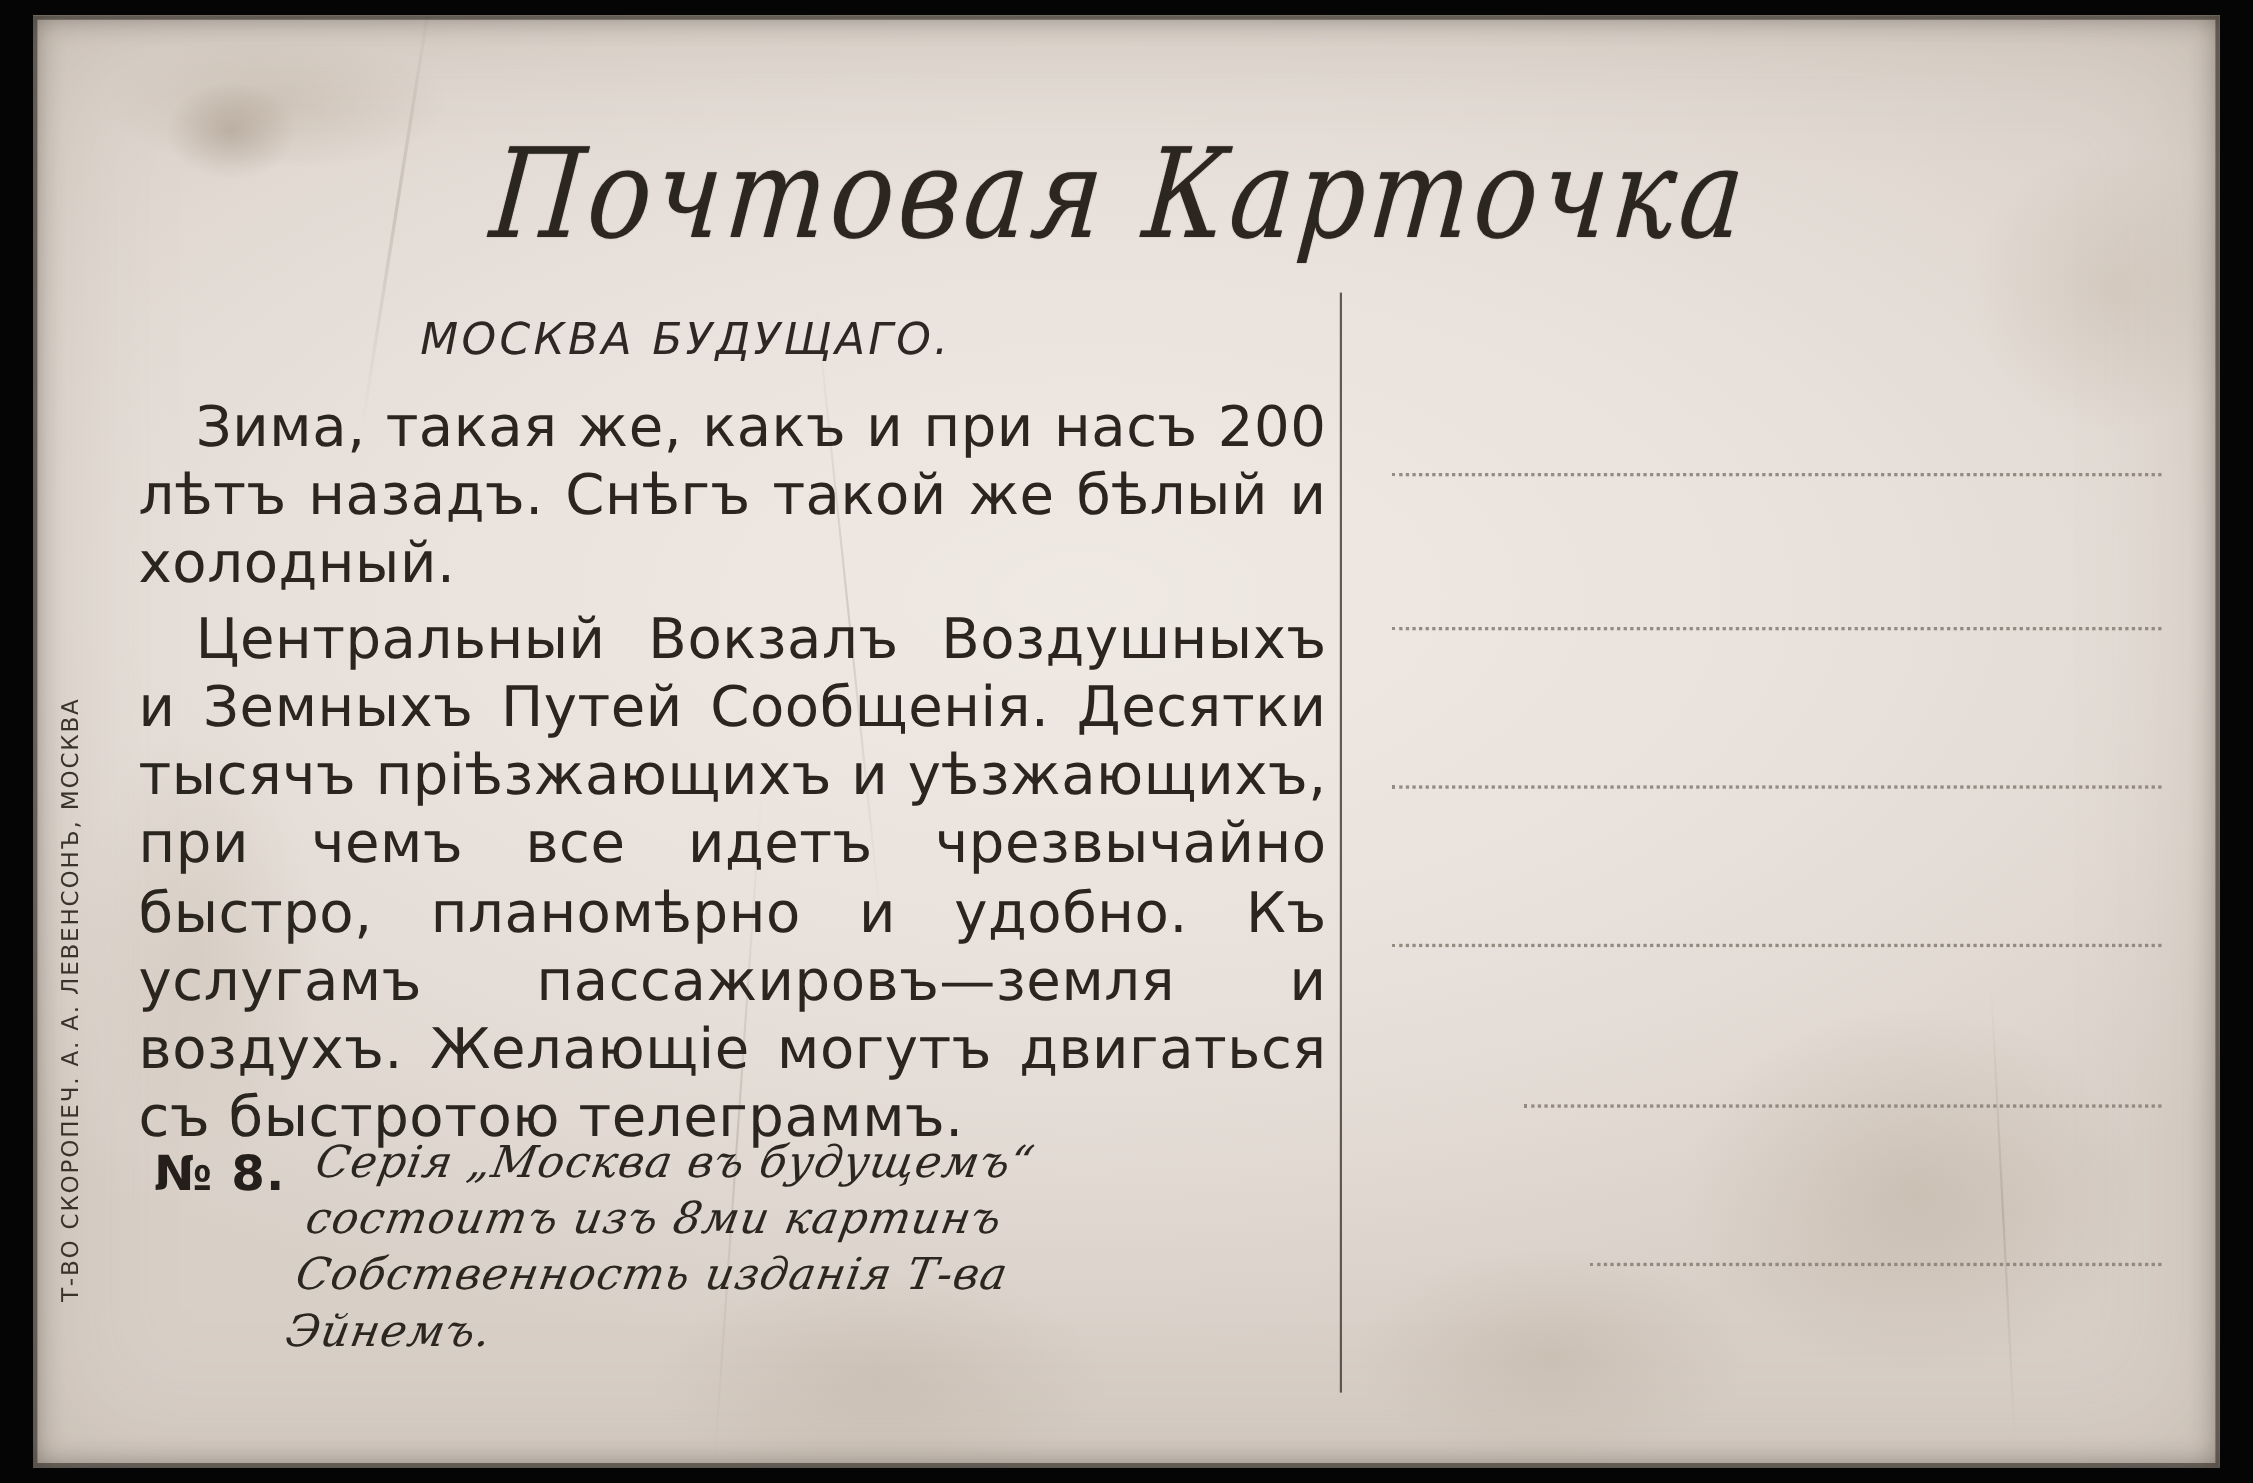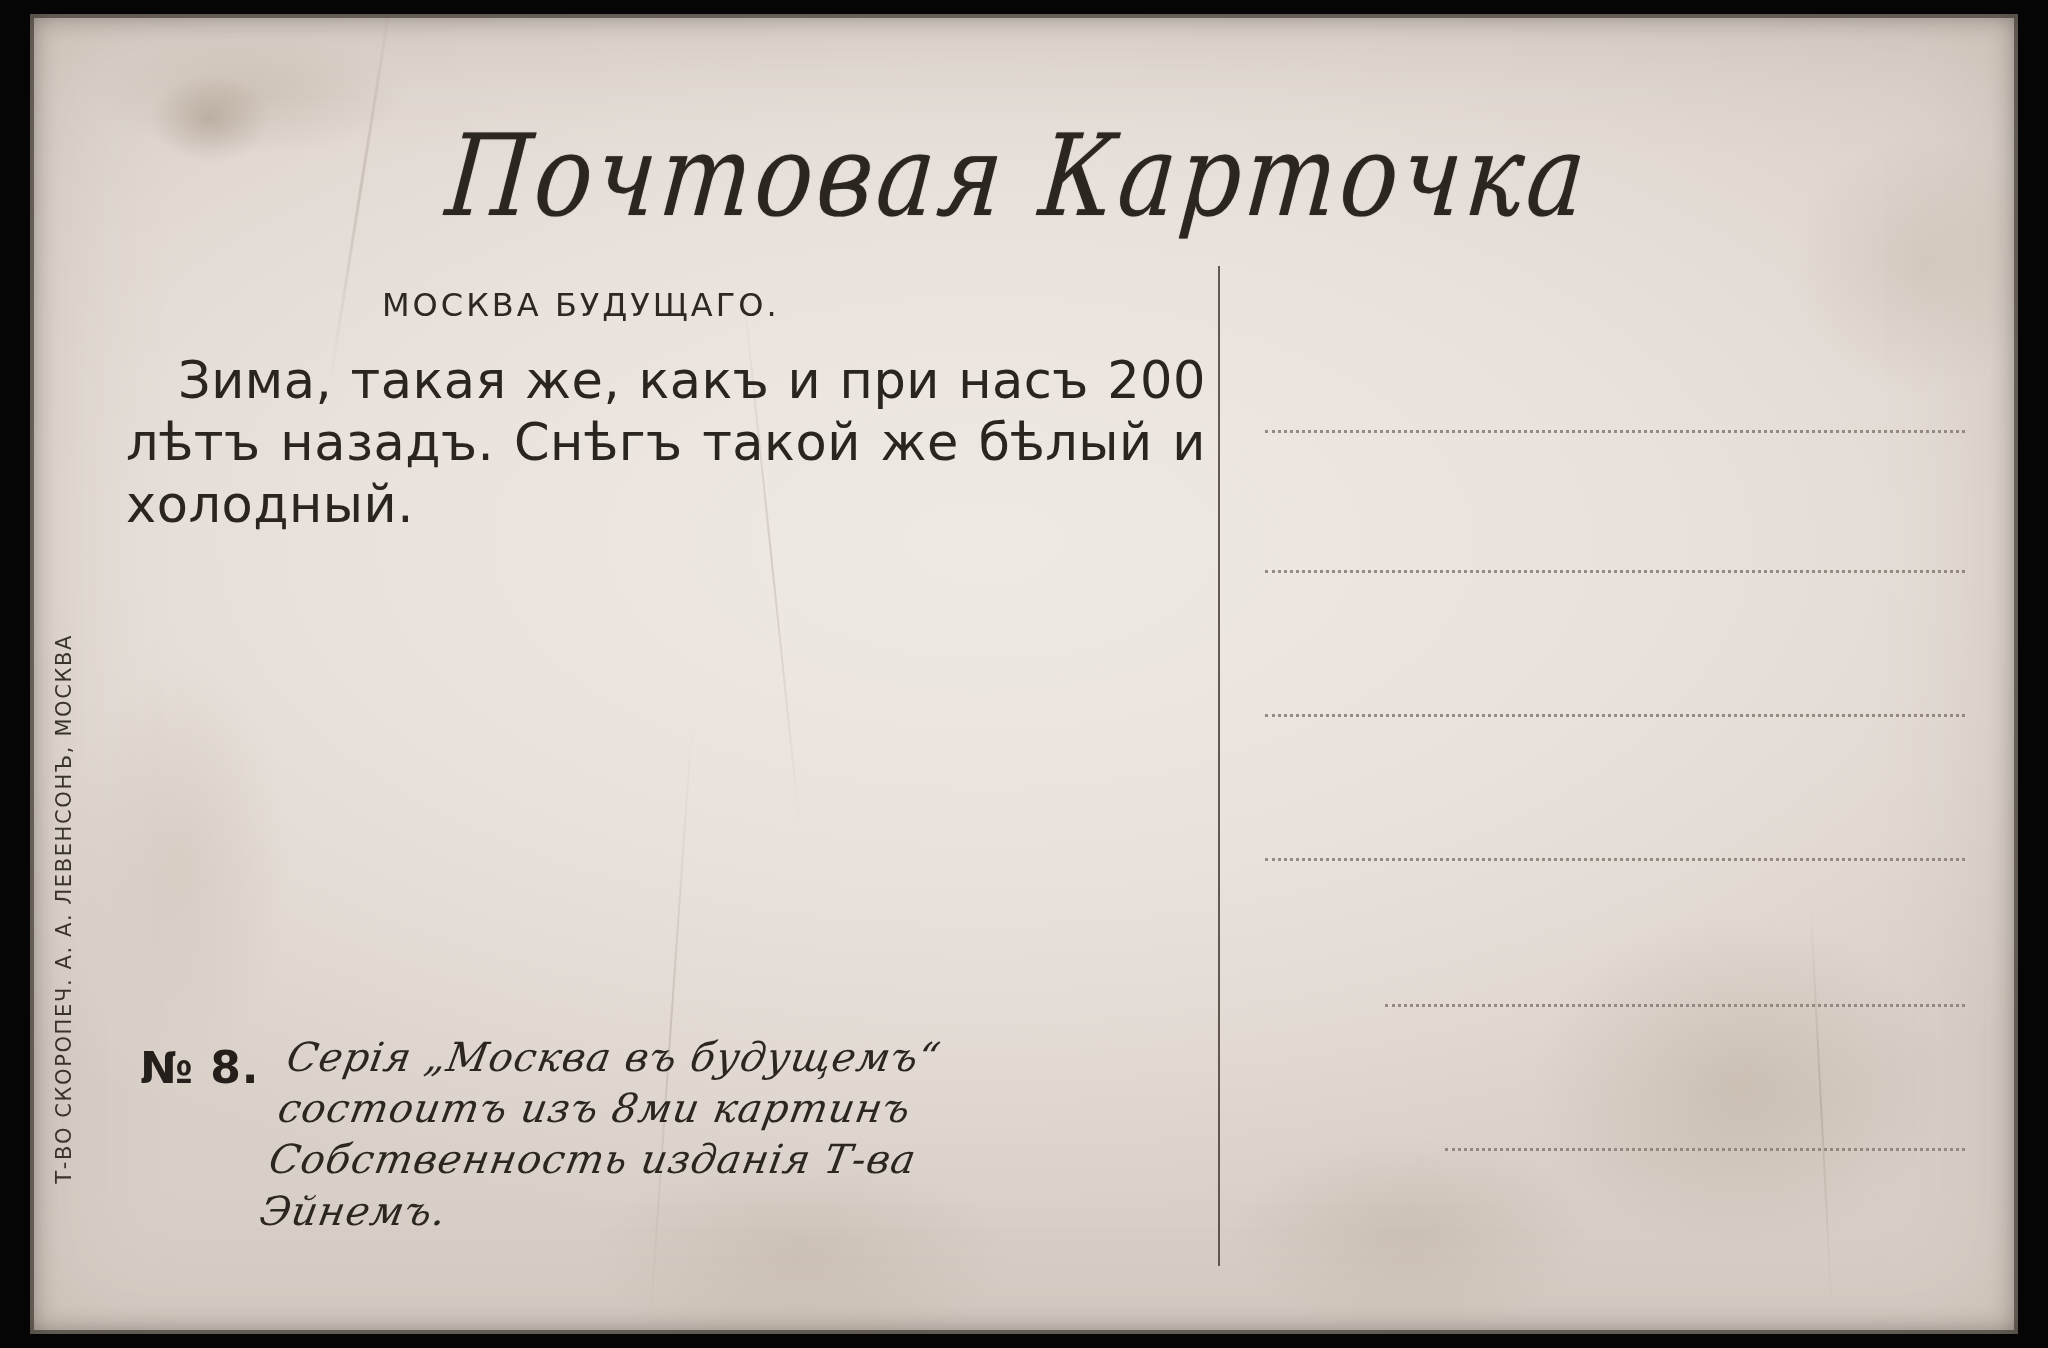--- a/index.html
+++ b/index.html
@@ -89,25 +89,26 @@
 
   
   #left-block {
     position: absolute;
     left: 96px;
     top: 272px;
     width: 1080px;
   }
   #subtitle {
     font-family: "DejaVu Sans", sans-serif;
-    font-size: 32px;
+    font-size: 40px;
     letter-spacing: 3px;
     color: #2d2823;
     margin-left: 256px;
     margin-bottom: 26px;
+    font-style: italic;
   }
   .para {
     font-family: "DejaVu Sans", sans-serif;
     font-size: 51px;
     line-height: 1.22;
     color: #2a251f;
     text-align: justify;
     letter-spacing: 0.5px;
     margin: 0 0 2px 0;
     text-indent: 52px;
@@ -197,20 +198,21 @@
     <div class="crease c1"></div>
     <div class="crease c2"></div>
     <div class="crease c3"></div>
     <div class="crease c4"></div>
 
     <div id="heading">Почтовая Карточка</div>
 
     <div id="left-block">
       <div id="subtitle">МОСКВА БУДУЩАГО.</div>
       <p class="para p1">Зима, такая же, какъ и при насъ 200 лѣтъ назадъ. Снѣгъ такой же бѣлый и холодный.</p>
+      <p class="para p2">Центральный Вокзалъ Воздушныхъ и Земныхъ Путей Сообщенія. Десятки тысячъ пріѣзжающихъ и уѣзжающихъ, при чемъ все идетъ чрезвычайно быстро, планомѣрно и удобно. Къ услугамъ пассажировъ—земля и воздухъ. Желающіе могутъ двигаться съ быстротою телеграммъ.</p>
     </div>
 
     <div id="printer-credit">Т-ВО СКОРОПЕЧ. А. А. ЛЕВЕНСОНЪ, МОСКВА</div>
 
     <div id="divider"></div>
 
     <div class="rule r1"></div>
     <div class="rule r2"></div>
     <div class="rule r3"></div>
     <div class="rule r4"></div>

